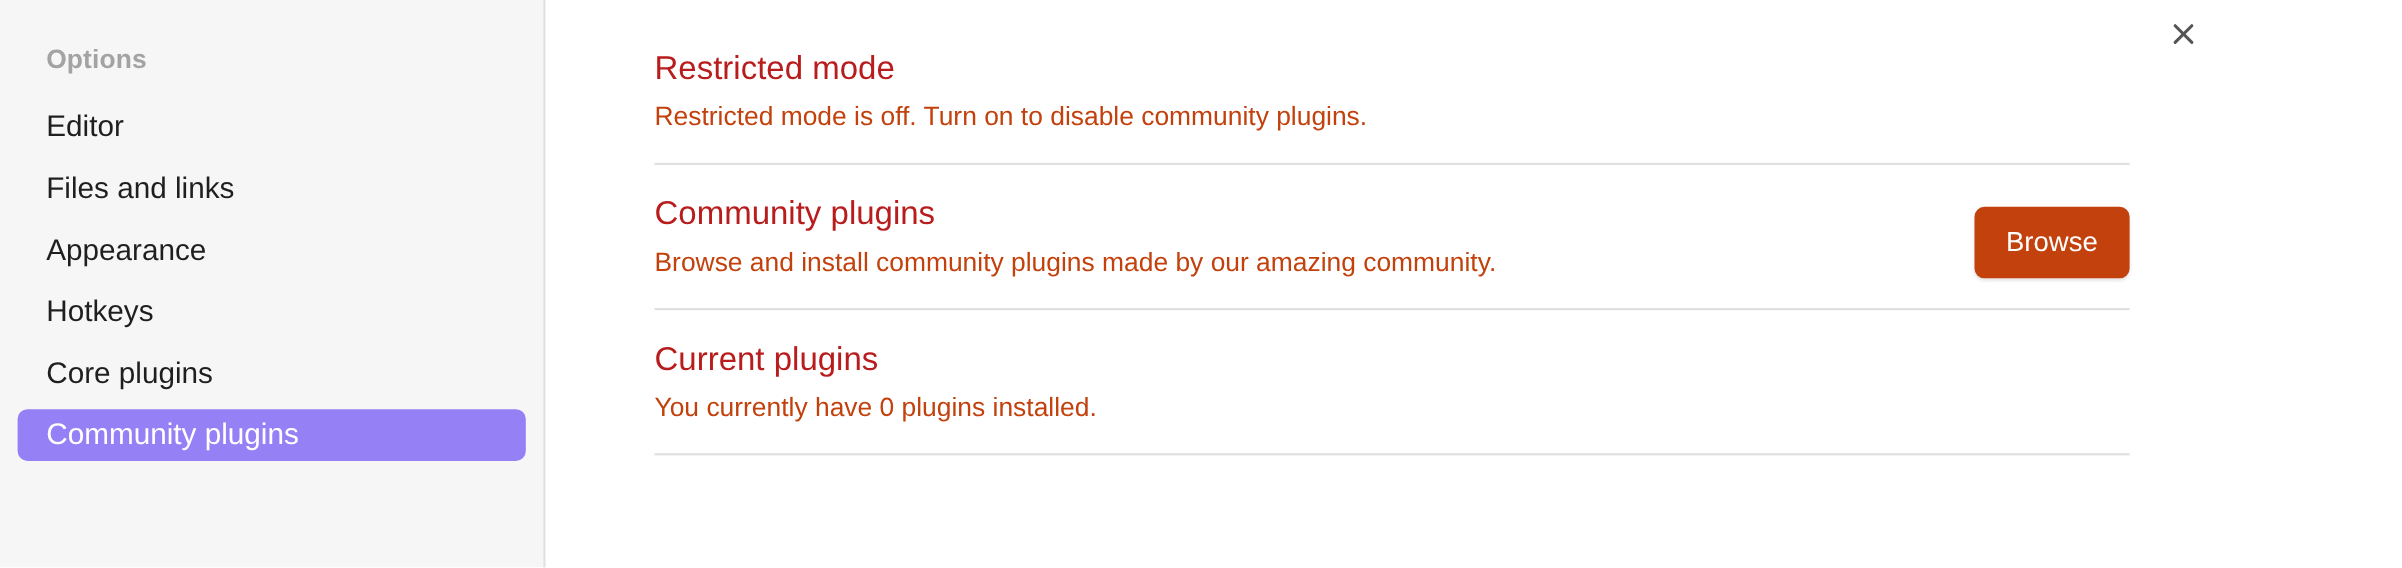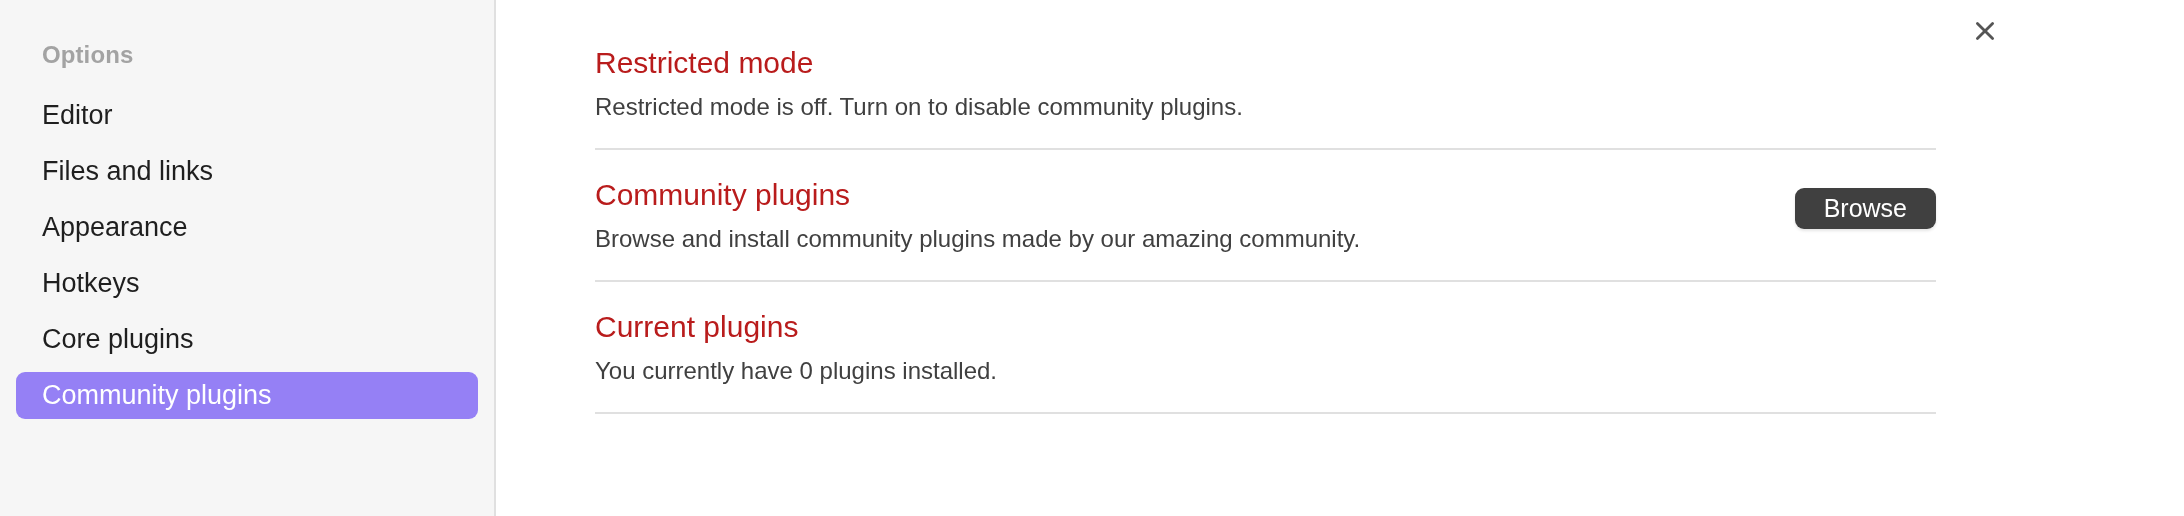--- a/index.html
+++ b/index.html
@@ -115,21 +115,21 @@
     line-height: 38px;
     color: #b91c1c;
     font-weight: 400;
     margin-bottom: 9px;
     white-space: nowrap;
   }
 
   .setting-desc {
     font-size: 24px;
     line-height: 31px;
-    color: #404040;
+    color: #c2410c;
     white-space: nowrap;
   }
 
   .setting-control {
     flex: 0 0 auto;
     padding-top: 12px;
   }
 
   .btn {
     font-family: "Liberation Sans", sans-serif;
@@ -145,24 +145,24 @@
 
   .btn-default {
     background: #ffffff;
     color: #1f1f1f;
     border: 2px solid #e0e0e0;
     padding: 17px 27px;
     box-shadow: 0 1px 1px rgba(0,0,0,0.04);
   }
 
   .btn-cta {
-    background: #404040;
+    background: #c2410c;
     color: #ffffff;
     border: none;
-    padding: 8px 29px;
+    padding: 20px 29px;
     box-shadow: 0 2px 3px rgba(0,0,0,0.10);
     margin-left: 19px;
   }
 </style>
 </head>
 <body>
 
 <div class="settings-window">
 
   <aside class="sidebar">

